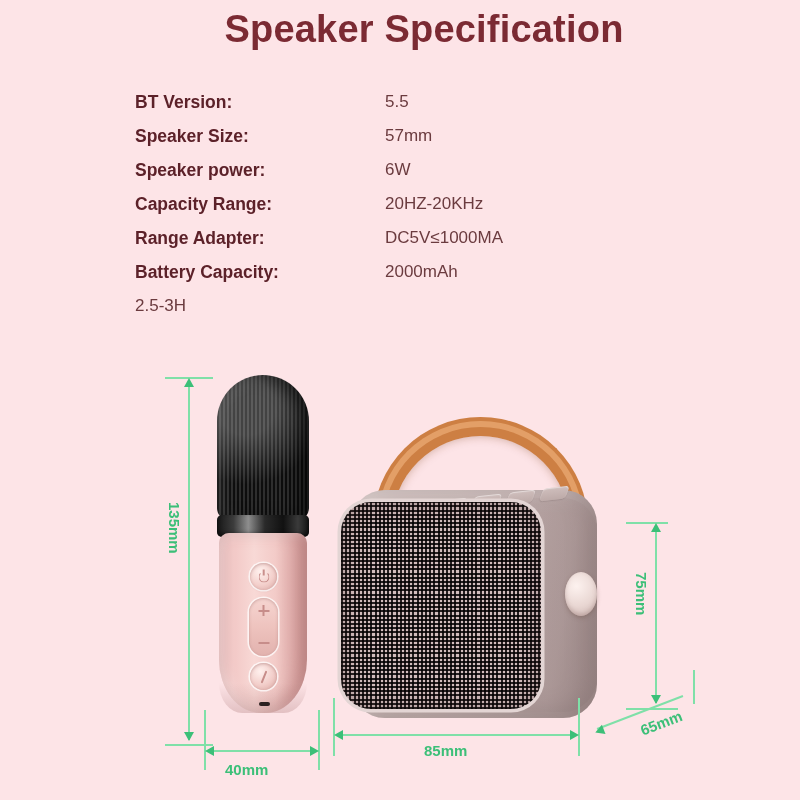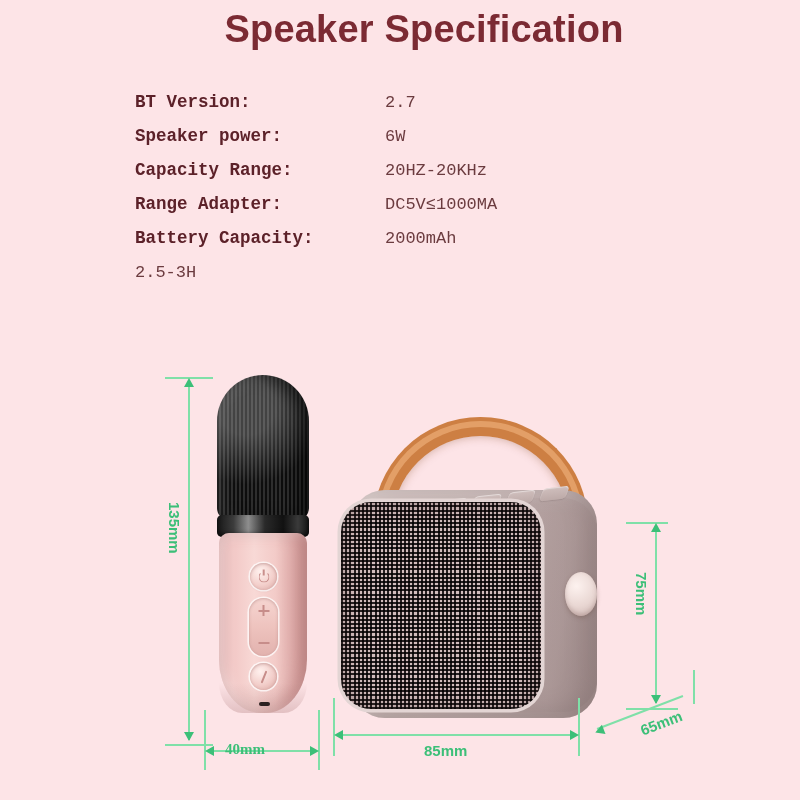--- a/index.html
+++ b/index.html
@@ -17,21 +17,21 @@
     position:absolute;left:0;top:8px;width:800px;
     text-align:center;
     font-size:38px;font-weight:bold;
     color:#7b2a33;
     letter-spacing:.2px;
     padding-left:24px;
   }
 
   
   .spec-table{position:absolute;left:135px;top:85px;width:480px;}
-  .spec-row{height:34px;display:flex;align-items:center;font-family:Liberation Mono, monospace;}
+  .spec-row{height:34px;display:flex;align-items:center;}
   .spec-label{
     width:250px;
     font-size:17.5px;font-weight:bold;color:#5c2129;
   }
   .spec-value{
     font-size:17px;font-weight:normal;color:#6b3b3f;
   }
 
   
   .stage{position:absolute;left:0;top:340px;width:800px;height:460px;}
@@ -185,21 +185,25 @@
 </head>
 <body>
 
 <div id="page">
 
   <div class="title">Speaker Specification</div>
 
   <div class="spec-table">
     <div class="spec-row">
       <div class="spec-label">BT Version:</div>
-      <div class="spec-value">2.7</div>
+      <div class="spec-value">5.5</div>
+    </div>
+    <div class="spec-row">
+      <div class="spec-label">Speaker Size:</div>
+      <div class="spec-value">57mm</div>
     </div>
     <div class="spec-row">
       <div class="spec-label">Speaker power:</div>
       <div class="spec-value">6W</div>
     </div>
     <div class="spec-row">
       <div class="spec-label">Capacity Range:</div>
       <div class="spec-value">20HZ-20KHz</div>
     </div>
     <div class="spec-row">
@@ -258,21 +262,21 @@
       <div class="dline-h" style="left:165px;top:404px;width:48px;"></div>
       <div class="dim-label vert-text" style="left:183px;top:162px;">135mm</div>
     </div>
 
     <div>
       <div class="dline-v" style="left:204px;top:370px;height:60px;"></div>
       <div class="dline-v" style="left:318px;top:370px;height:60px;"></div>
       <div class="dline-h" style="left:207px;top:410px;width:110px;"></div>
       <div class="arrow arr-left" style="left:205px;top:406px;"></div>
       <div class="arrow arr-right" style="left:310px;top:406px;"></div>
-      <div class="dim-label" style="left:225px;top:401px;font-family:Liberation Serif, serif;">40mm</div>
+      <div class="dim-label" style="left:225px;top:421px;">40mm</div>
     </div>
 
     <div>
       <div class="dline-v" style="left:333px;top:358px;height:58px;"></div>
       <div class="dline-v" style="left:578px;top:358px;height:58px;"></div>
       <div class="dline-h" style="left:336px;top:394px;width:241px;"></div>
       <div class="arrow arr-left" style="left:334px;top:390px;"></div>
       <div class="arrow arr-right" style="left:570px;top:390px;"></div>
       <div class="dim-label" style="left:424px;top:402px;">85mm</div>
     </div>

